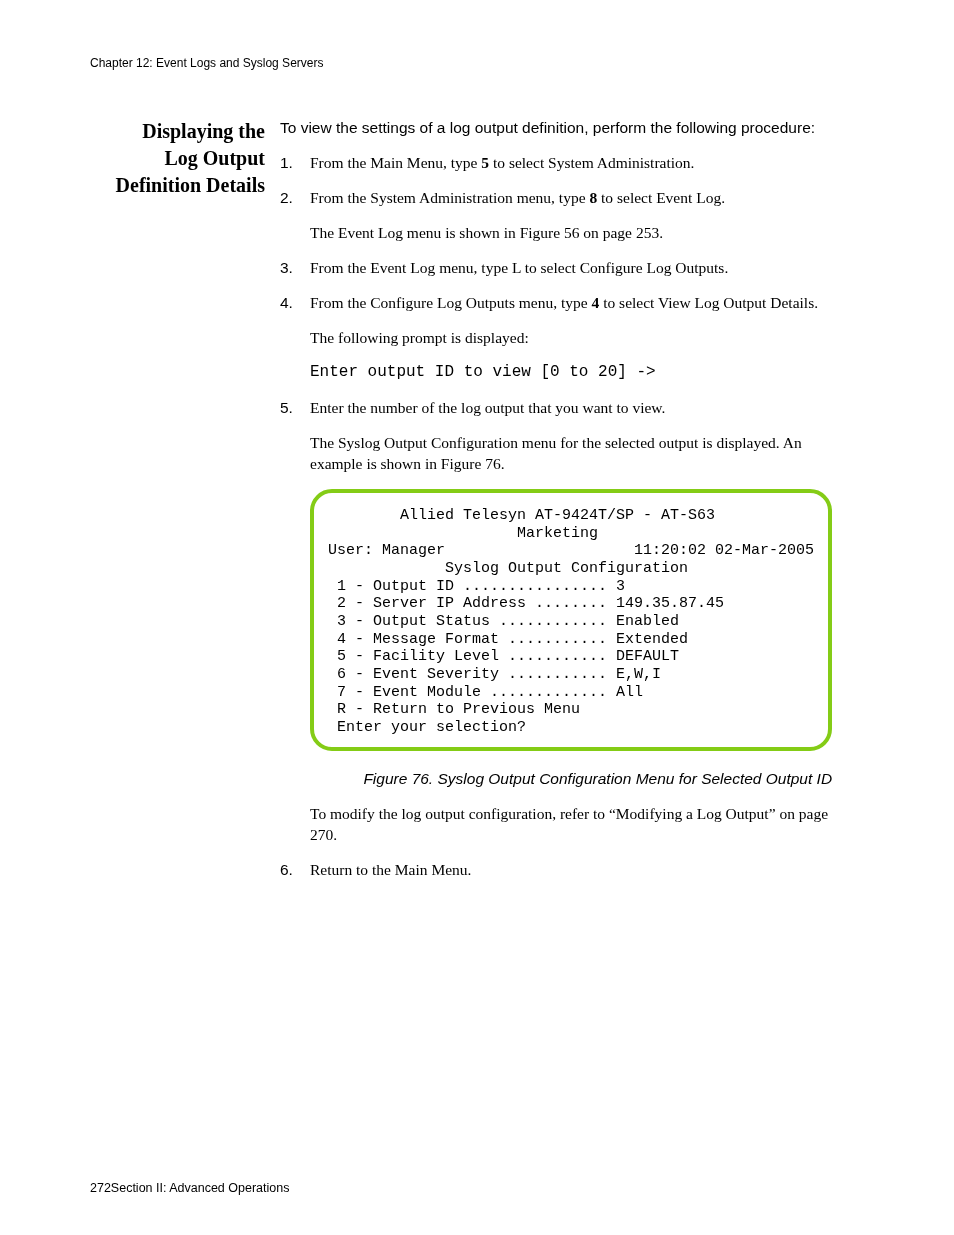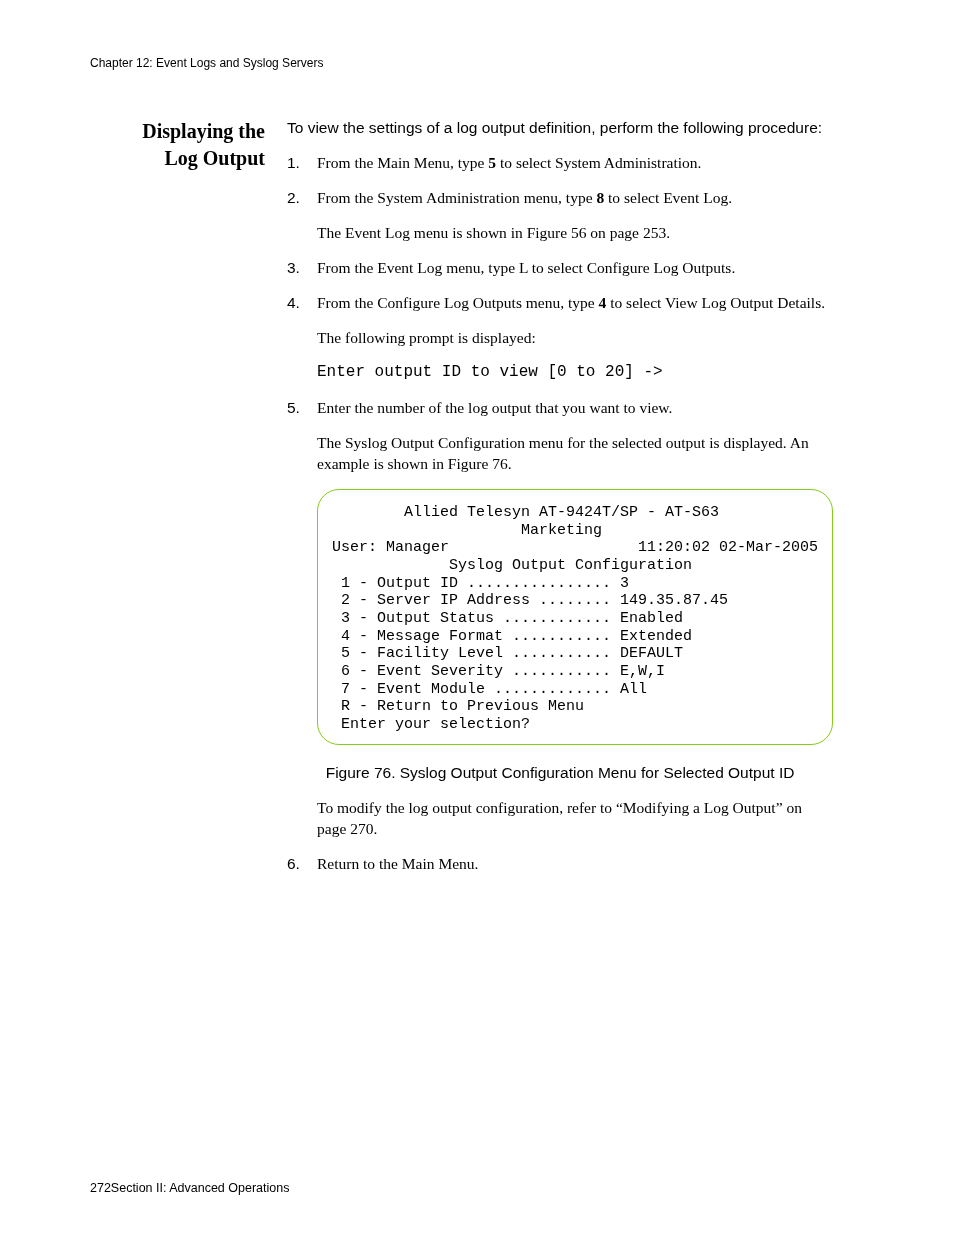--- a/index.html
+++ b/index.html
@@ -16,21 +16,21 @@
     position: relative;
     box-sizing: border-box;
     padding: 56px 90px 40px 90px;
   }
   .chapter-header {
     font-size: 12px;
     margin-bottom: 48px;
   }
   .content {
     display: flex;
-    gap: 22px;
+    gap: 15px;
   }
   .sidehead {
     width: 175px;
     flex: 0 0 175px;
     text-align: right;
     font-family: "Times New Roman", Times, serif;
     font-weight: bold;
     font-size: 20px;
     line-height: 1.35;
   }
@@ -60,32 +60,33 @@
     margin: 0 0 14px 0;
     font-family: Liberation Serif, serif;
   }
   .mono {
     font-family: "Courier New", Courier, monospace;
     font-size: 16px;
     white-space: pre;
     margin: 0 0 14px 0;
   }
   .term-box {
-    border: 1px solid #84cc16;
+    border: 4px solid #84cc16;
     border-radius: 22px;
     padding: 14px 14px 10px 14px;
     margin: 4px 0 18px 30px;
     font-family: "Courier New", Courier, monospace;
     font-size: 15px;
     line-height: 1.18;
     white-space: pre;
   }
   .fig-caption {
-    text-align: center;
+    text-align: right;
     margin: 0 0 18px 30px;
+    font-style: italic;
   }
   .footer {
     position: absolute;
     bottom: 40px;
     left: 90px;
     right: 90px;
     display: flex;
     justify-content: flex-start;
     font-size: 12.5px;
   }
@@ -96,20 +97,21 @@
 
 <div class="page">
 
   <div class="chapter-header">Chapter 12: Event Logs and Syslog Servers</div>
 
   <div class="content">
 
     <div class="sidehead">
       <div>Displaying the</div>
       <div>Log Output</div>
+      <div>Definition Details</div>
     </div>
 
     <div class="main">
       <p>To view the settings of a log output definition, perform the following procedure:</p>
 
       <ol class="steps">
 
         <li>
           <span class="num">1.</span>
           <div class="body">

